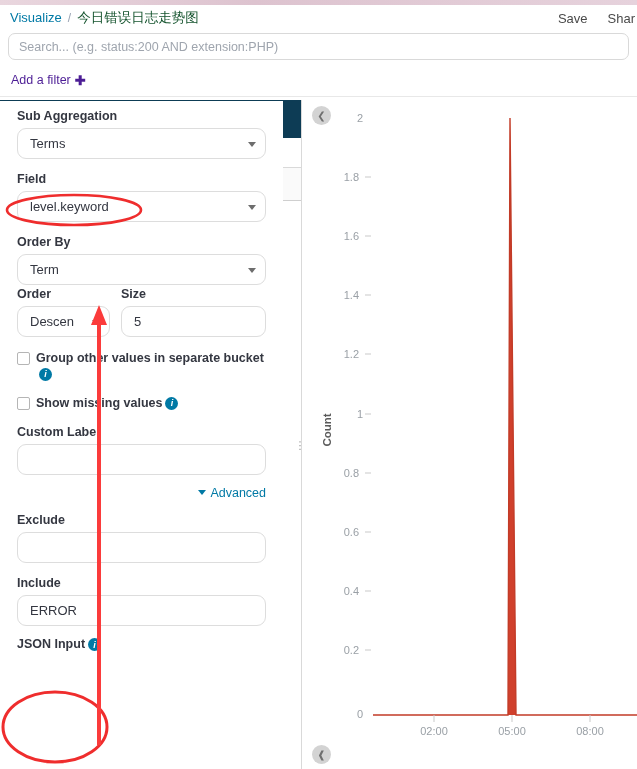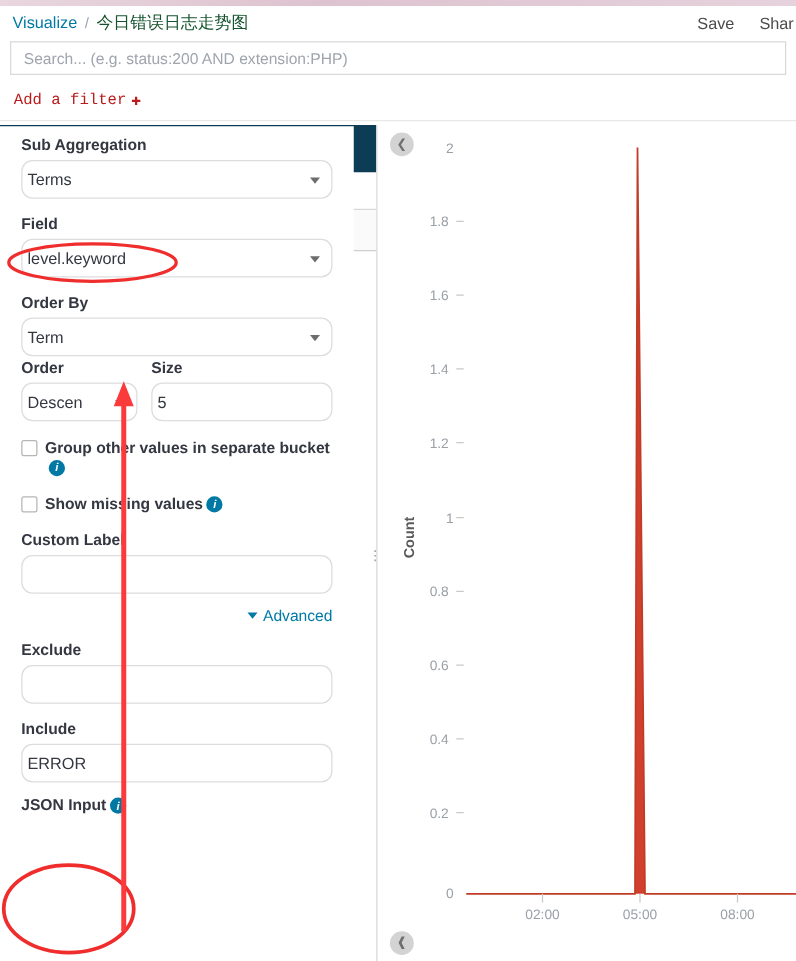--- a/index.html
+++ b/index.html
@@ -36,35 +36,35 @@
     color: #4a4a4a; font-size: 13px; cursor: pointer; background: none;
     border: none; font-family: inherit; white-space: nowrap;
   }
 
   
   .query-row {
     position: absolute; top: 31px; left: 0; width: 637px; height: 30px;
     padding: 2px 8px 0 8px;
   }
   .search-input {
-    width: 100%; height: 27px; border: 1px solid #d9d9d9; border-radius: 0;
+    width: 100%; height: 27px; border: 1px solid #d9d9d9; border-radius: 7px;
     padding: 0 10px; font-size: 12.5px; color: #343741; background: #fff;
     font-family: inherit; outline: none;
   }
   .search-input::placeholder { color: #9fa5ae; }
 
   
   .filter-row {
     position: absolute; top: 64px; left: 0; width: 637px; height: 33px;
     display: flex; align-items: center; padding-left: 11px;
     border-bottom: 1px solid #e8e8e8; background: #fff;
   }
   .add-filter {
-    color: #b91c1c; font-size: 12.5px; cursor: pointer;
-    display: inline-flex; align-items: center; gap: 4px; font-family: Liberation Mono, monospace;
+    color: #4c1d95; font-size: 12.5px; cursor: pointer;
+    display: inline-flex; align-items: center; gap: 4px;
   }
   .plus-icon { font-size: 13px; font-weight: bold; line-height: 1; }
 
   
   .editor-panel {
     position: absolute; top: 100px; left: 0; width: 302px; height: 669px;
     background: #ffffff; border-right: 1px solid #d9d9d9; overflow: hidden;
   }
   .panel-title-bar {
     height: 38px; background: #0d3c55; display: flex; align-items: center;
@@ -109,21 +109,21 @@
     position: absolute; top: 101px; left: 0; width: 283px; height: 568px;
     padding: 6px 17px 0 17px; overflow: hidden; background: #fff;
   }
   .fld-label {
     font-size: 12.5px; font-weight: bold; color: #343741;
     margin: 13px 0 5px 0;
   }
   .fld-label:first-child { margin-top: 2px; }
   .sel, .txt {
     width: 100%; height: 31px; border: 1px solid #ddd; border-radius: 9px;
-    background: #fff; font-size: 13px; color: #343741; padding: 0 4px;
+    background: #fff; font-size: 13px; color: #343741; padding: 0 12px;
     font-family: inherit; outline: none; display: flex; align-items: center;
     position: relative;
   }
   .sel .caret {
     position: absolute; right: 9px; top: 50%; margin-top: -2px;
     width: 0; height: 0; border-left: 4px solid transparent;
     border-right: 4px solid transparent; border-top: 5px solid #6d6d6d;
   }
   .sel .val { color: #343741; }
   .row2 { display: flex; gap: 11px; }

